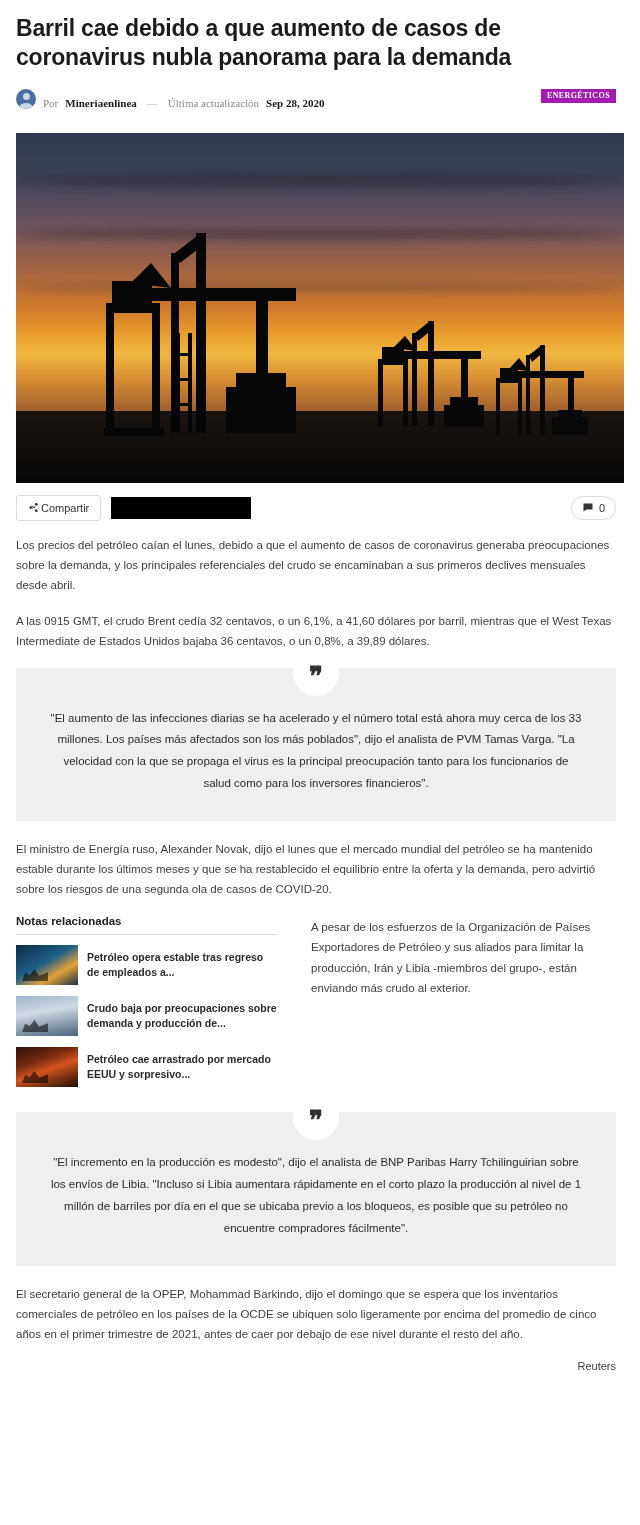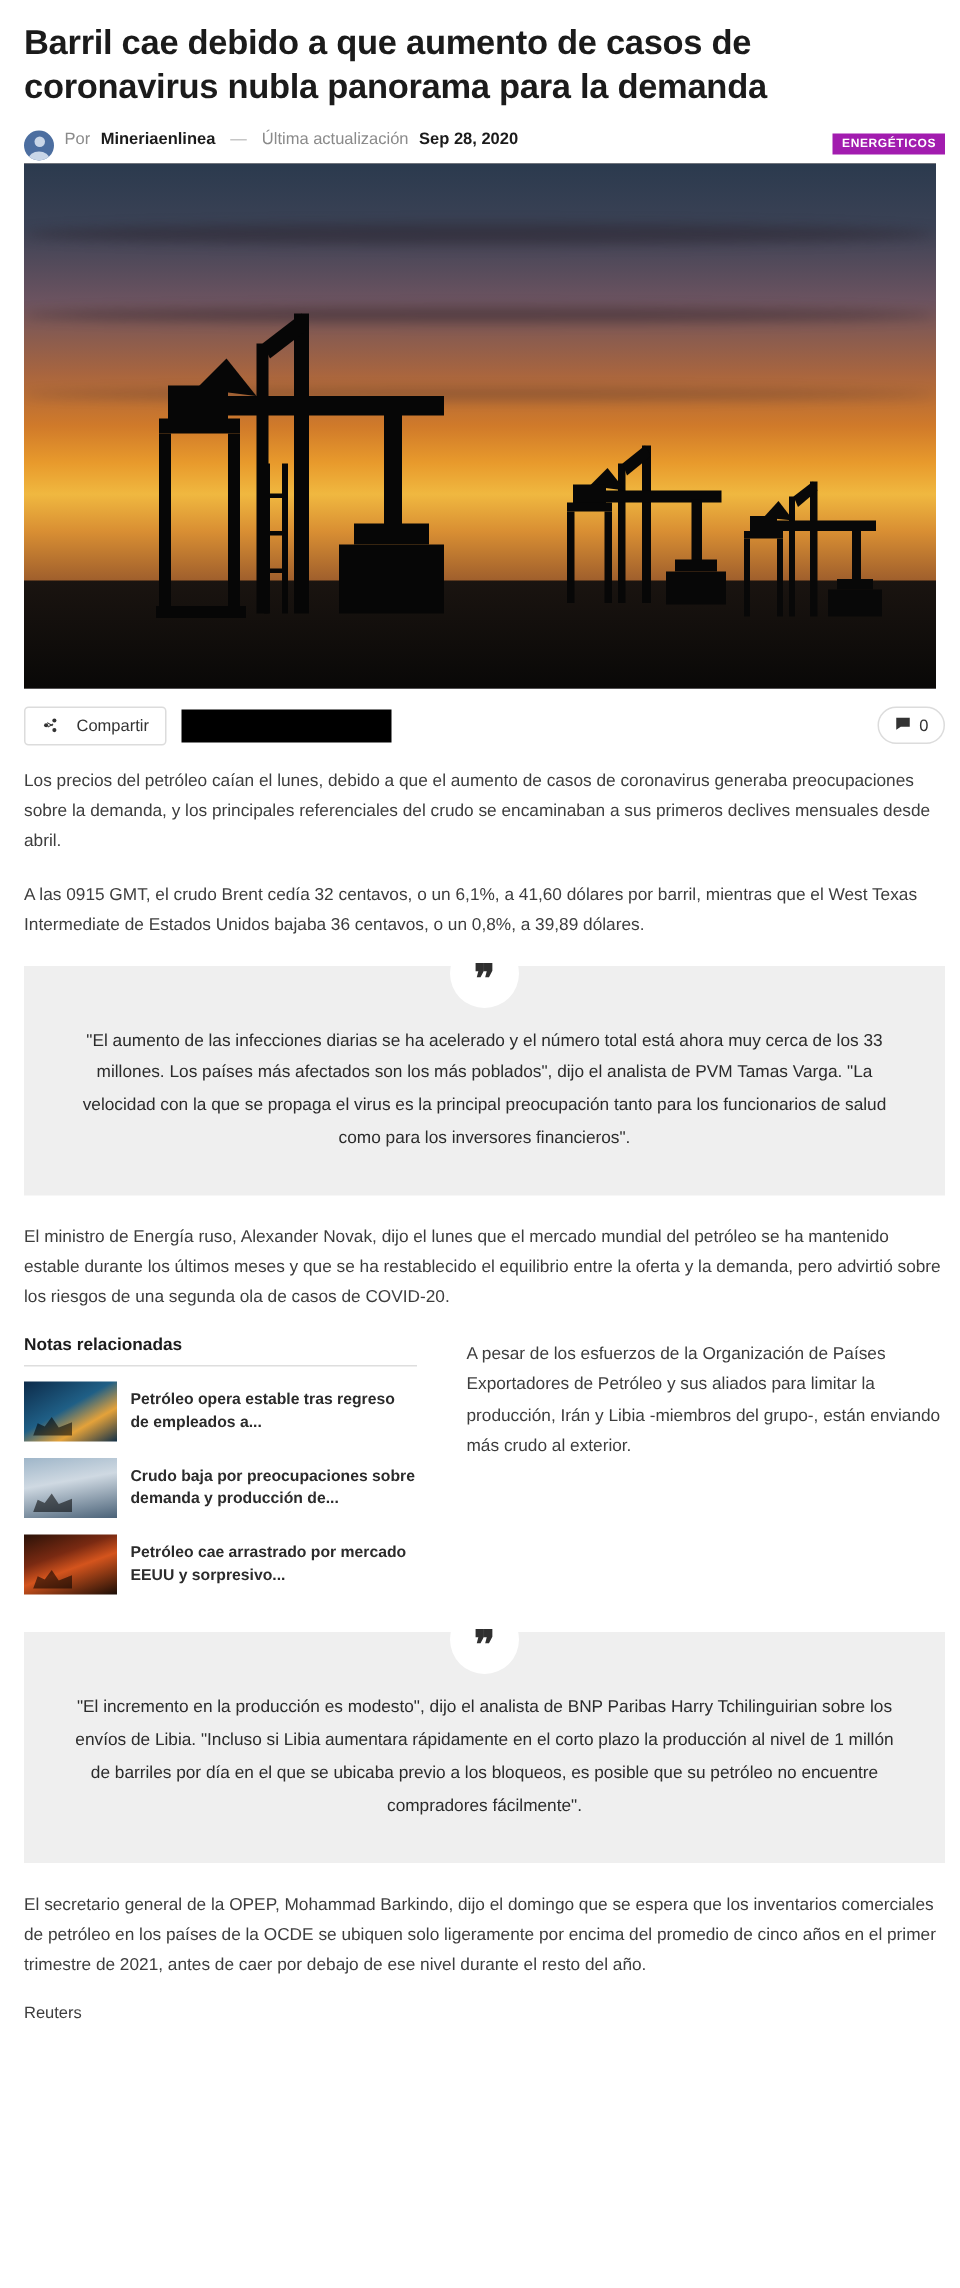--- a/index.html
+++ b/index.html
@@ -9,37 +9,38 @@
     background: #ffffff;
     font-family: "Liberation Sans", sans-serif;
   }
   body {
     width: 640px;
     min-height: 1525px;
     position: relative;
   }
   .page {
     width: 640px;
-    padding: 14px 10px 20px 16px;
+    padding: 14px 24px 20px 16px;
   }
   .article-title {
     font-size: 23px;
     line-height: 1.28;
     font-weight: bold;
     color: #1b1b1b;
     margin: 0 0 14px 0;
     letter-spacing: -0.2px;
   }
   .meta-row {
     display: flex;
-    align-items: flex-start;
+    align-items: flex-end;
     gap: 7px;
-    margin-bottom: 0;
+    margin-bottom: 24px;
     position: relative;
     min-height: 22px;
+    font-family: Liberation Serif, serif;
   }
   .avatar {
     width: 20px;
     height: 20px;
     border-radius: 50%;
     background: #4c6ea0;
     flex: 0 0 auto;
     position: relative;
     overflow: hidden;
   }
@@ -148,21 +149,21 @@
   .actions-row {
     display: flex;
     align-items: center;
     gap: 10px;
     margin-bottom: 14px;
     position: relative;
   }
   .share-btn {
     display: inline-flex;
     align-items: flex-start;
-    gap: 12px;
+    gap: 2px;
     border: 1px solid #dcdcdc;
     border-radius: 3px;
     padding: 6px 11px;
     font-size: 11px;
     color: #333;
     background: #fff;
   }
   .share-icon svg { display: block; }
   .redaction {
     width: 140px;
@@ -269,20 +270,21 @@
     font-size: 11.5px;
     line-height: 1.75;
     color: #3d3d3d;
     padding-top: 2px;
   }
   .side-col p { margin: 0; }
   .credit {
     font-size: 11px;
     color: #3d3d3d;
     margin: 14px 0 0 0;
+    text-align: right;
   }
 </style>
 </head>
 <body>
 
 <div class="page">
 
   <h1 class="article-title">Barril cae debido a que aumento de casos de coronavirus nubla panorama para la demanda</h1>
 
   <div class="meta-row">

